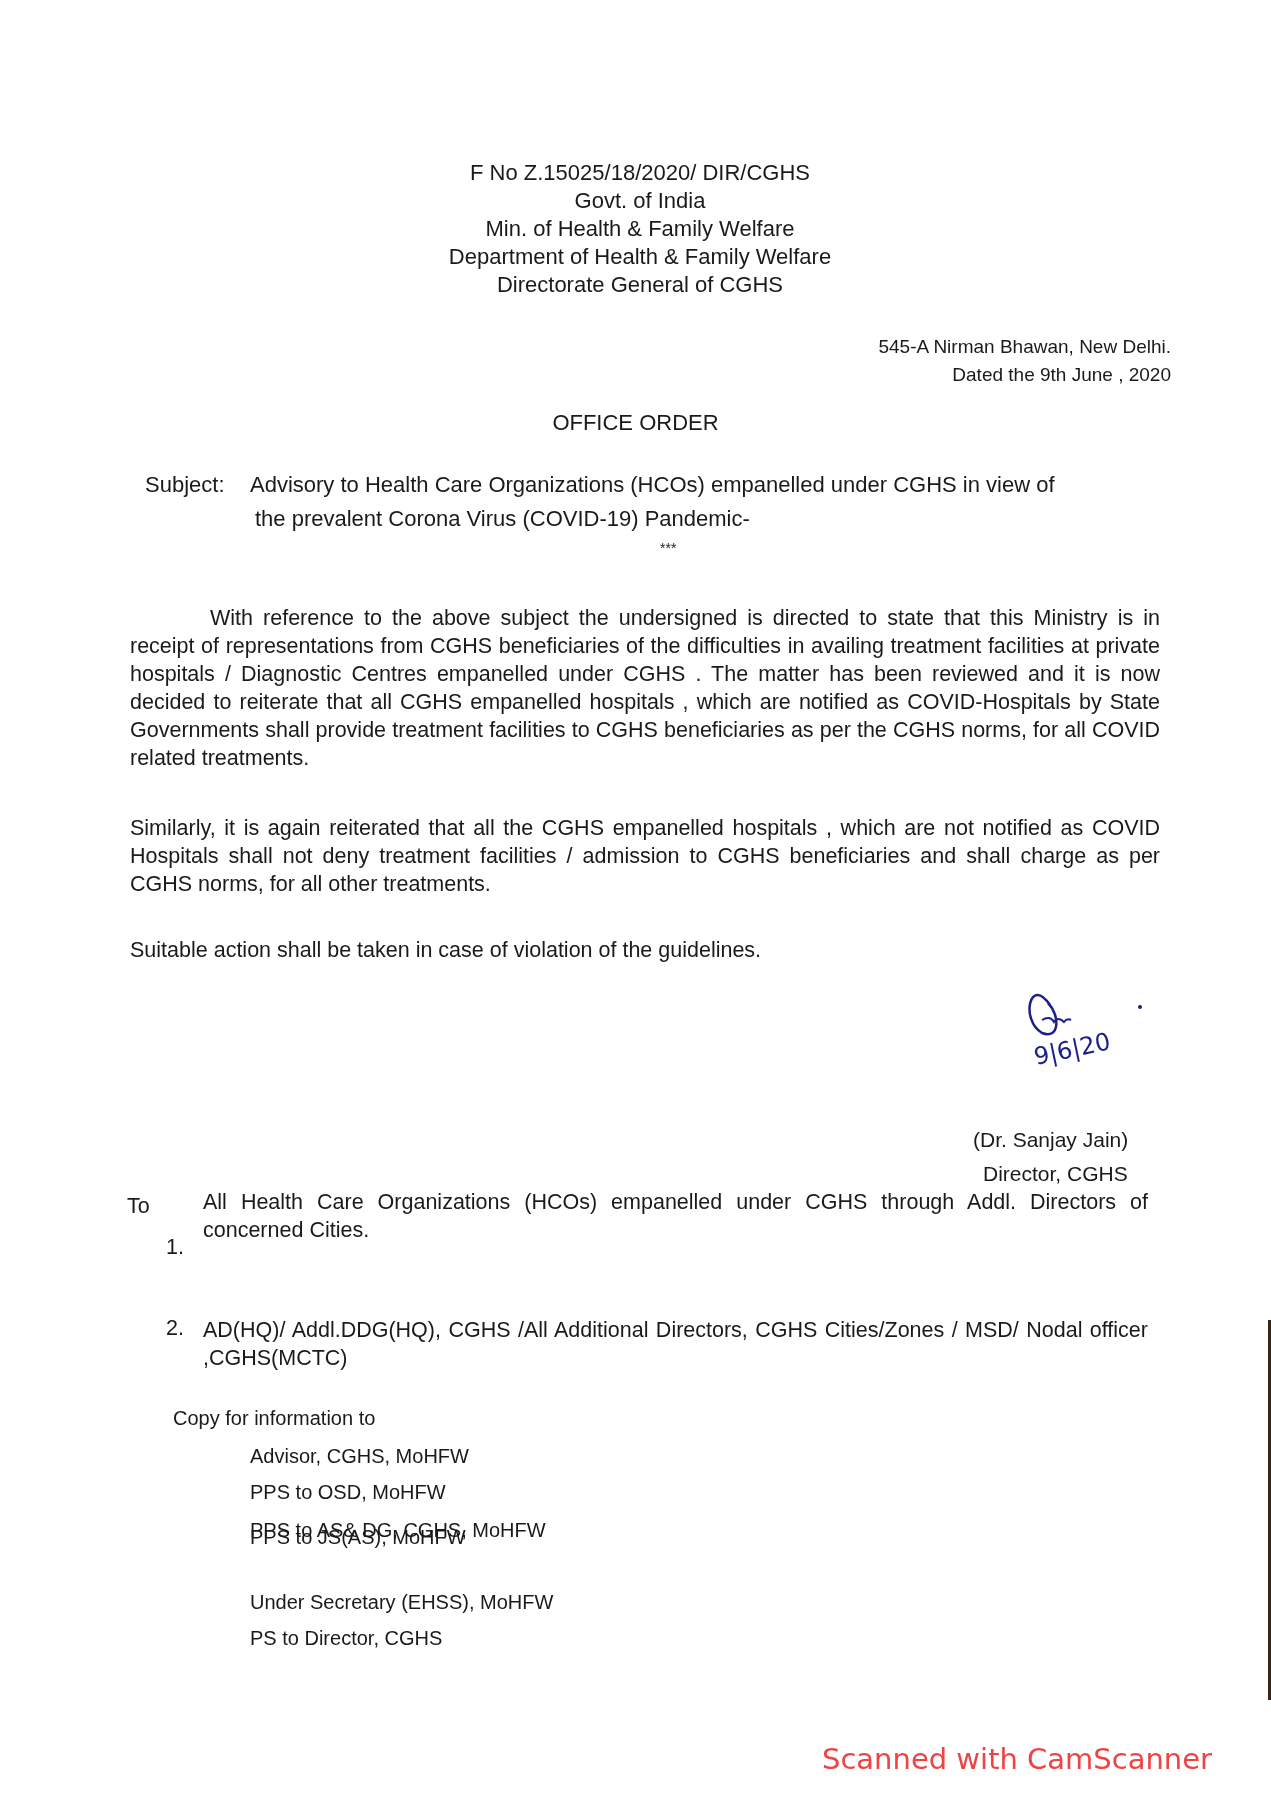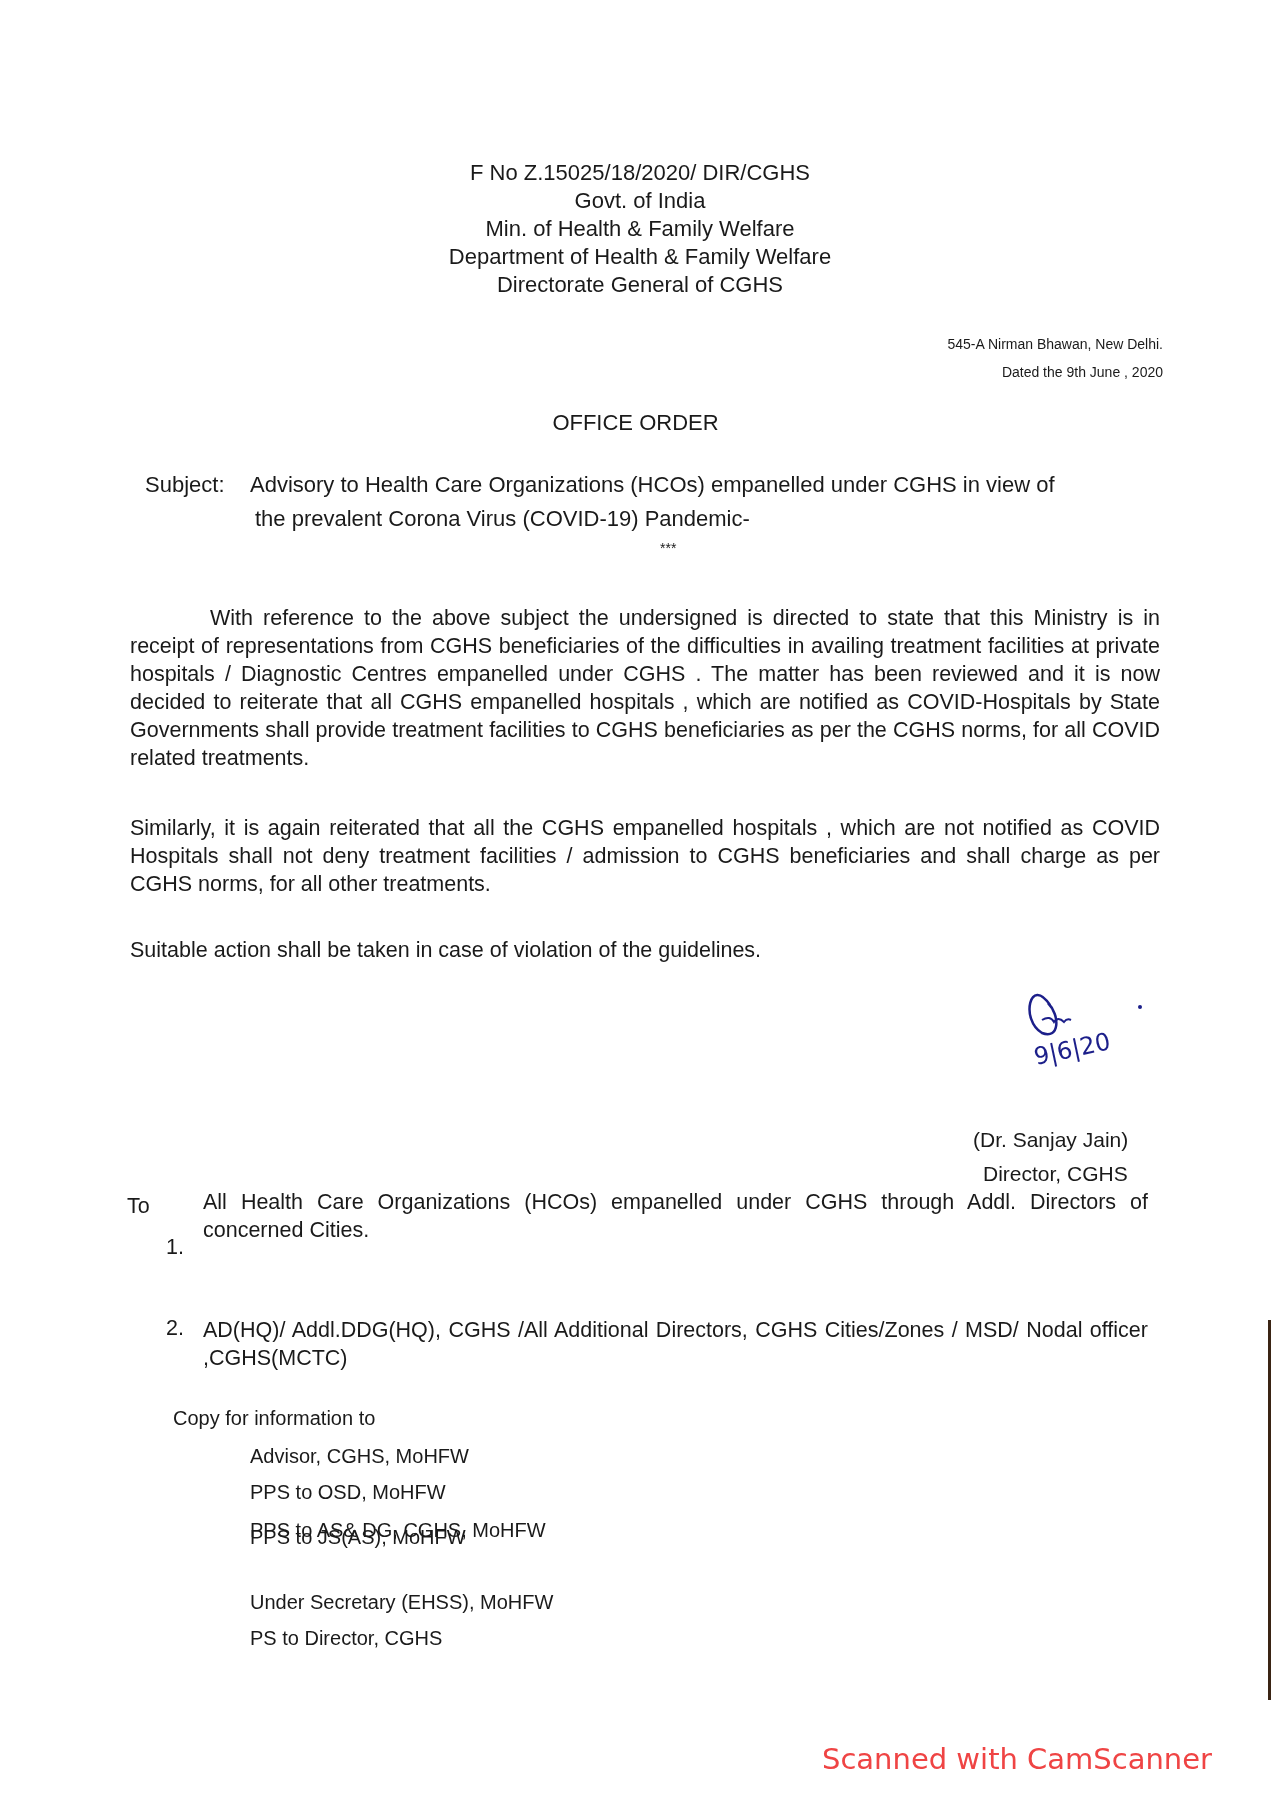--- a/index.html
+++ b/index.html
@@ -3,21 +3,21 @@
 <meta charset="utf-8">
 <style>
   html, body { margin: 0; padding: 0; }
   body {
     width: 1271px; height: 1798px; background: #ffffff; position: relative; overflow: hidden;
     font-family: "Liberation Sans", sans-serif; color: #1a1a1a;
   }
   .page { position: absolute; left: 0; top: 0; width: 1271px; height: 1798px; }
   .abs { position: absolute; white-space: nowrap; }
   .hdr { font-size: 22px; line-height: 26px; text-align: center; left: 380px; width: 520px; }
-  .addr { font-size: 14px; right: 108px; text-align: right; }
+  .addr { font-size: 19px; right: 100px; text-align: right; }
   .title { font-size: 22px; left: 0; width: 1271px; text-align: center; top: 410px; }
   .title span { }
   .subj { font-size: 22px; }
   .para { position: absolute; left: 130px; width: 1030px; font-size: 21.5px; line-height: 28px; white-space: normal; text-align: justify; }
   .sig-name { font-size: 21px; margin-top: 20px; }
   .to-item { font-size: 21.5px; line-height: 28px; white-space: normal; position: absolute; }
   .copy { font-size: 20px; margin-left: 48px; }
   .footer { font-size: 29px; color: #ef4444; font-family: "DejaVu Sans", sans-serif; }
   .edge { position: absolute; right: 0; top: 1320px; width: 3px; height: 380px; background: #3a2414; }
   svg { overflow: visible; }

